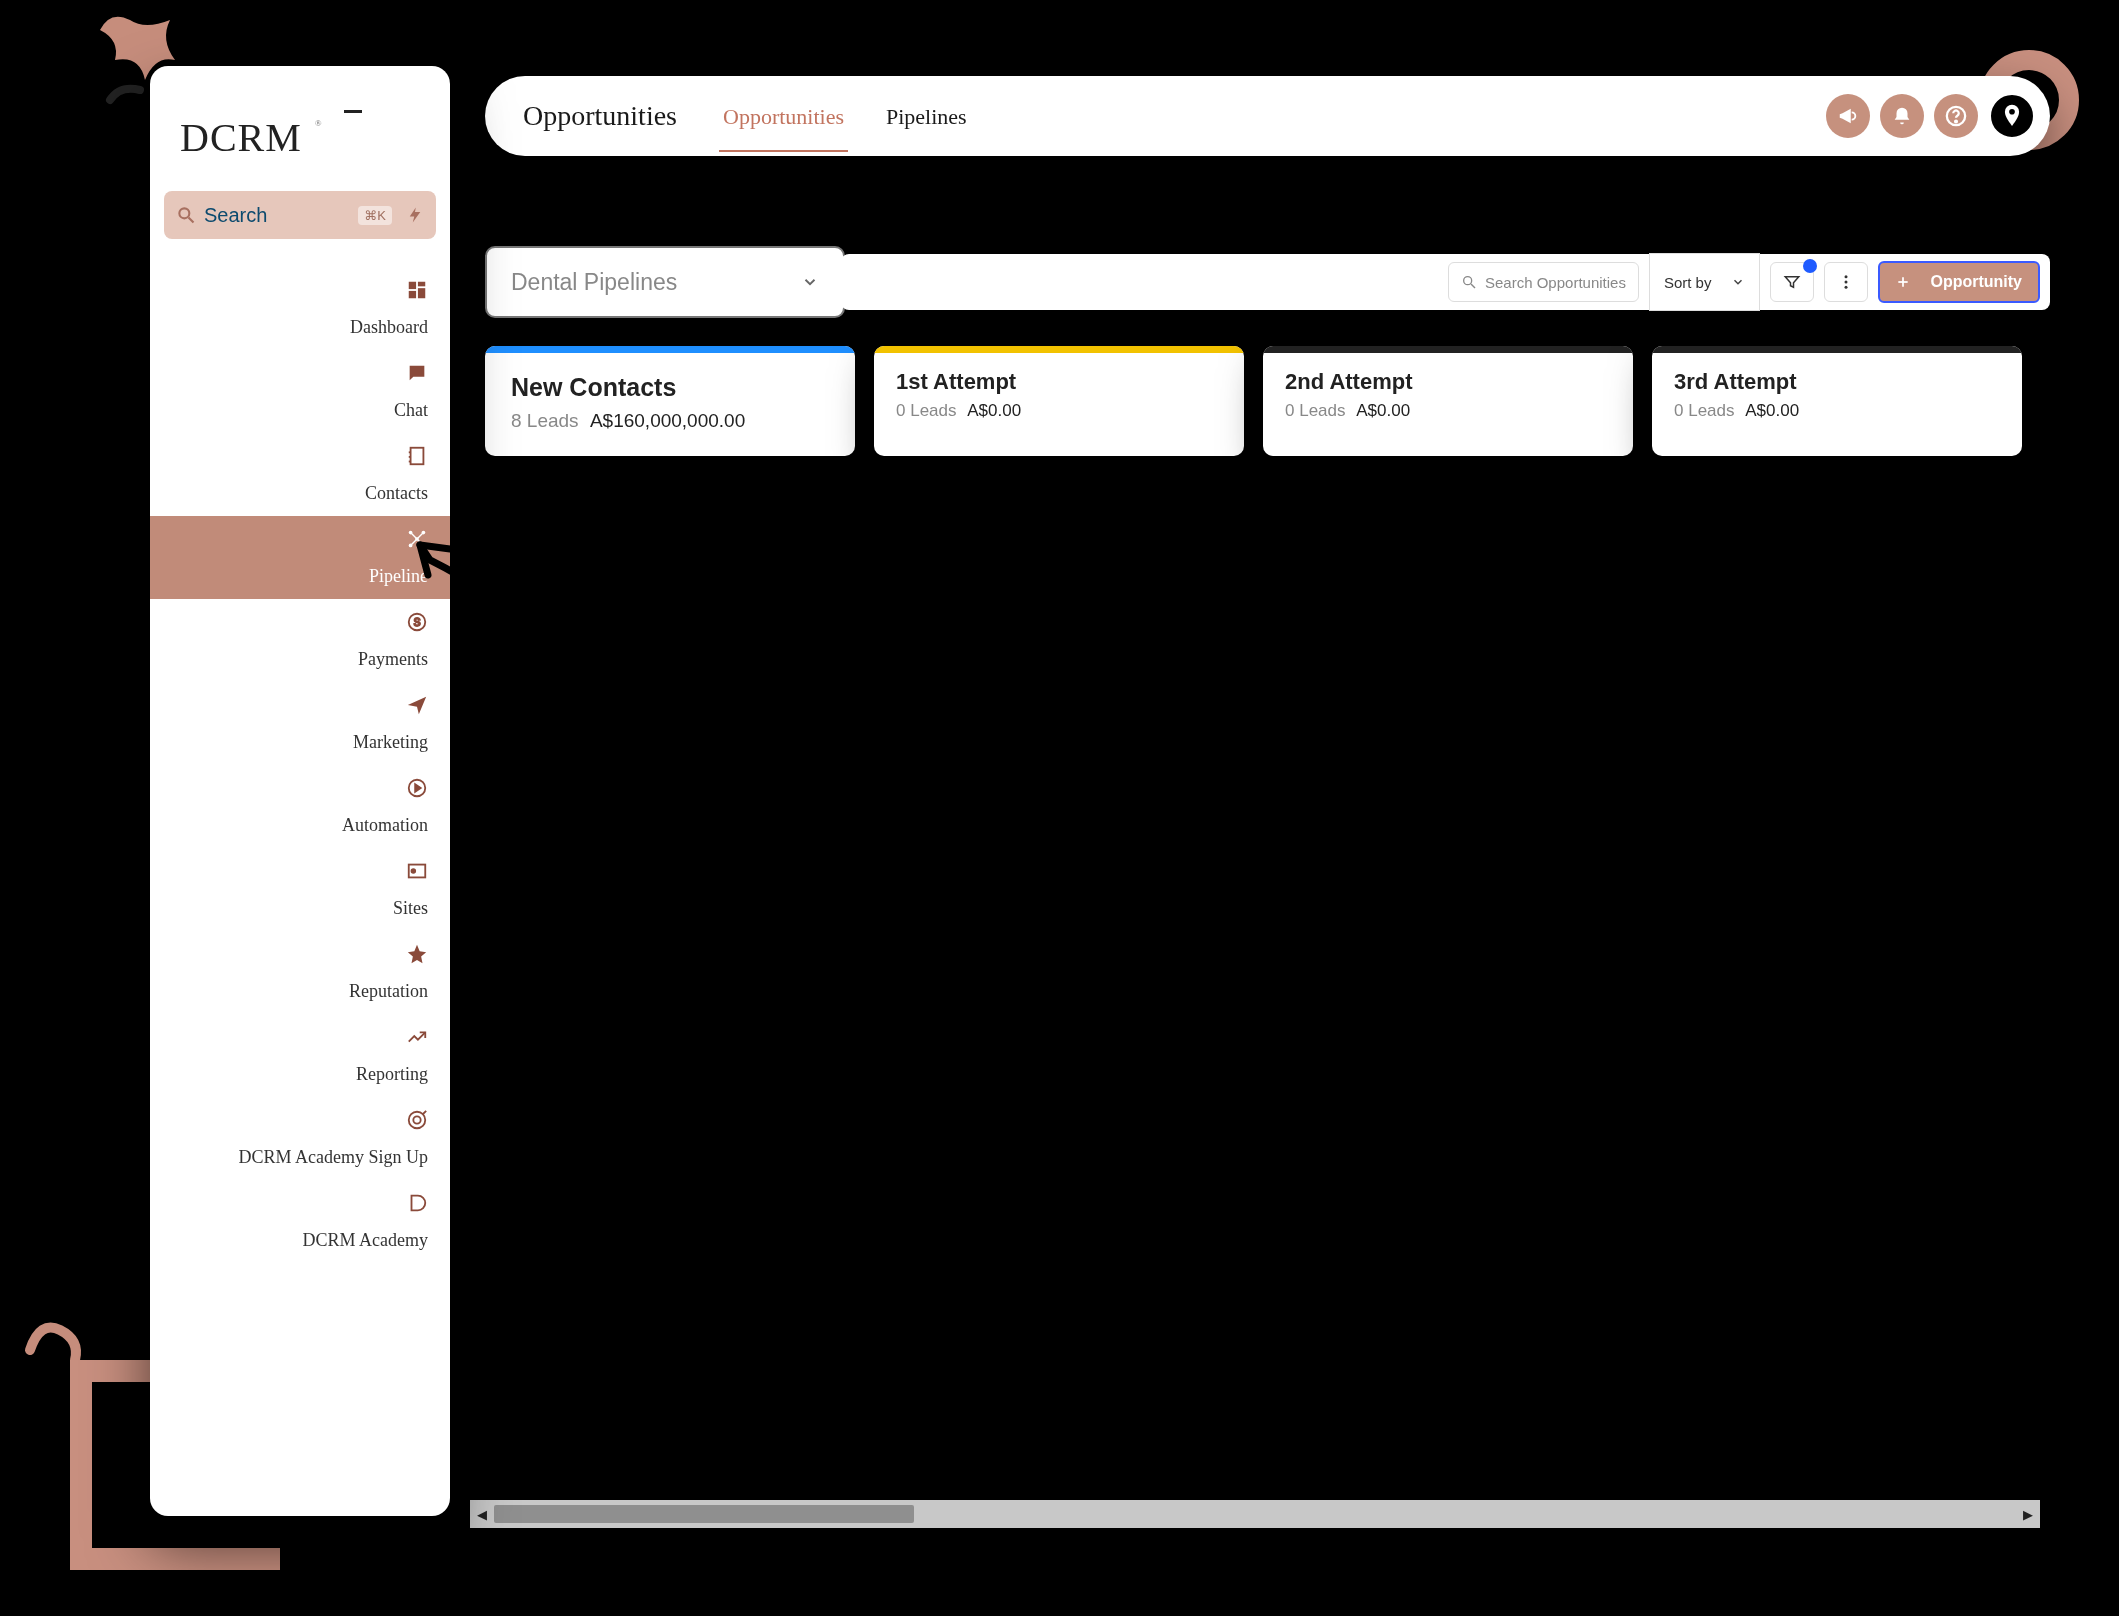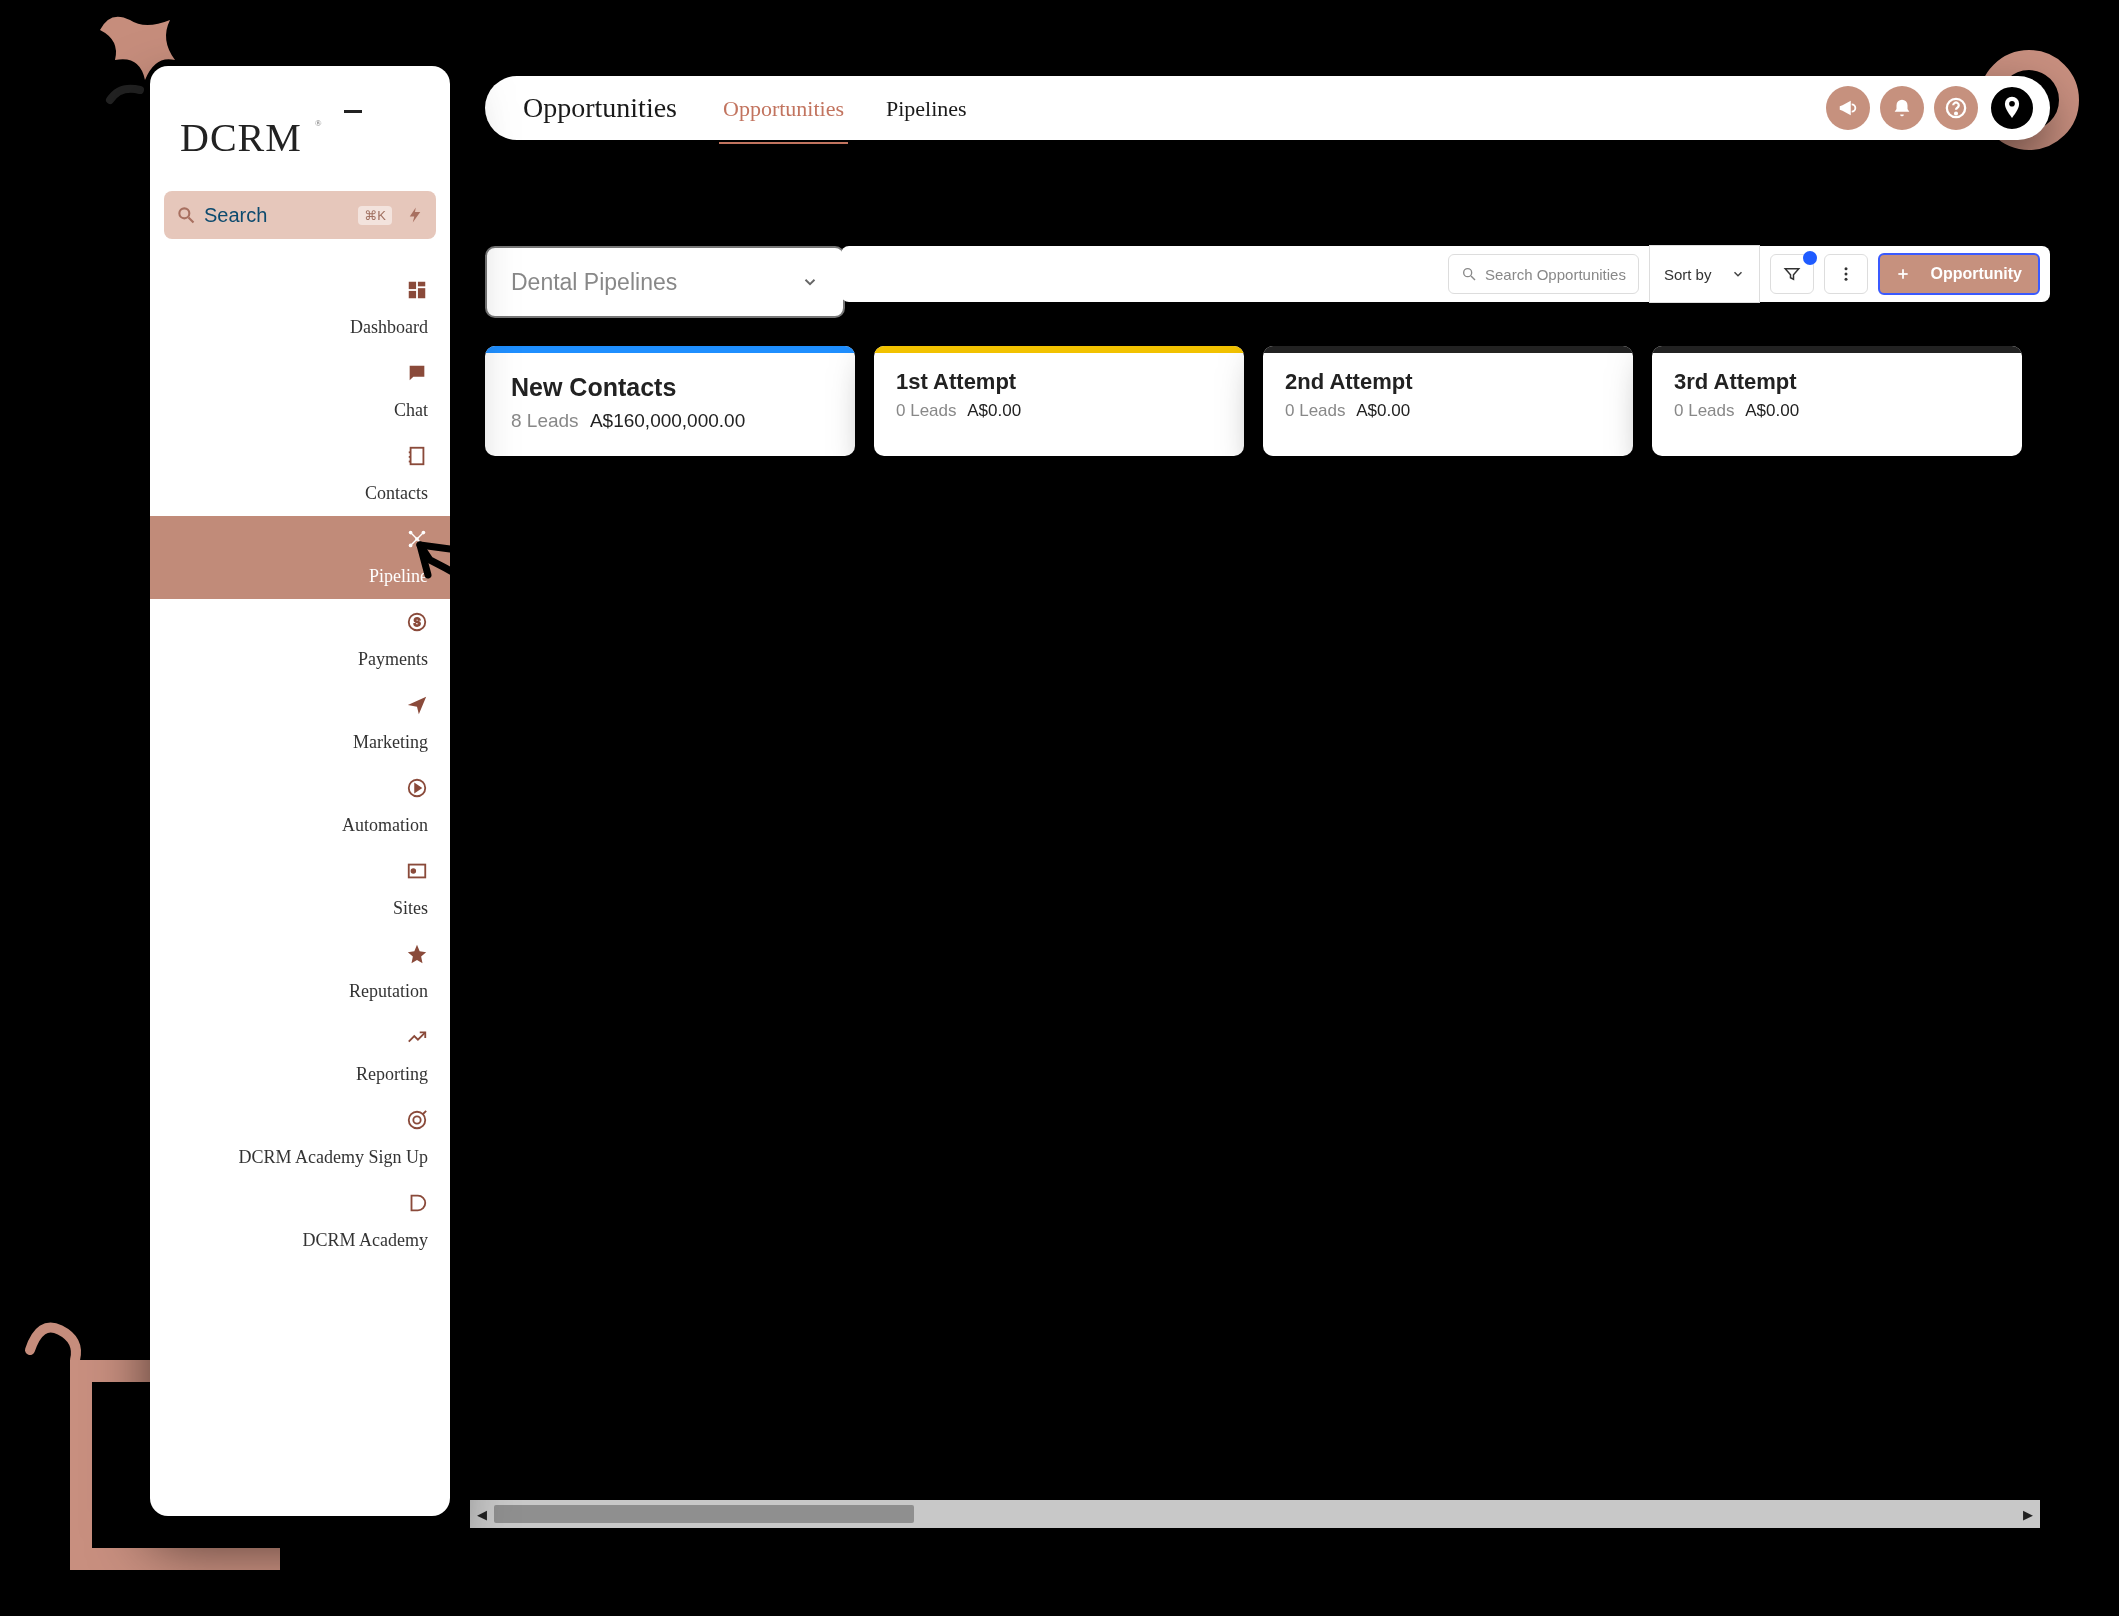--- a/index.html
+++ b/index.html
@@ -144,21 +144,21 @@
     background: #c18b79;
     border-radius: 50%;
     display: flex; align-items: center; justify-content: center;
     color: #fff; font-size: 13px;
   }
 
   
   .header-bar {
     position: absolute;
     top: 76px; left: 485px;
-    width: 1565px; height: 64px;
+    width: 1565px; height: 80px;
     background: #fff;
     border-radius: 40px;
     box-shadow: 0 20px 50px rgba(0,0,0,0.5);
     display: flex;
     align-items: center;
     padding: 0 14px 0 38px;
     z-index: 15;
   }
   .header-title {
     font-family: Georgia, serif;
@@ -195,20 +195,21 @@
     margin-left: 10px;
     display: flex; align-items: center; justify-content: center;
   }
 
   
   .toolbar {
     position: absolute;
     top: 246px; left: 485px;
     width: 1565px;
     display: flex;
+    align-items: center;
     gap: 0;
     z-index: 10;
   }
   .pipeline-select {
     width: 360px; height: 72px;
     background: #fff;
     border: 2px solid #777;
     border-radius: 10px;
     box-shadow: 0 8px 20px rgba(0,0,0,0.4);
     display: flex; align-items: center; justify-content: space-between;

